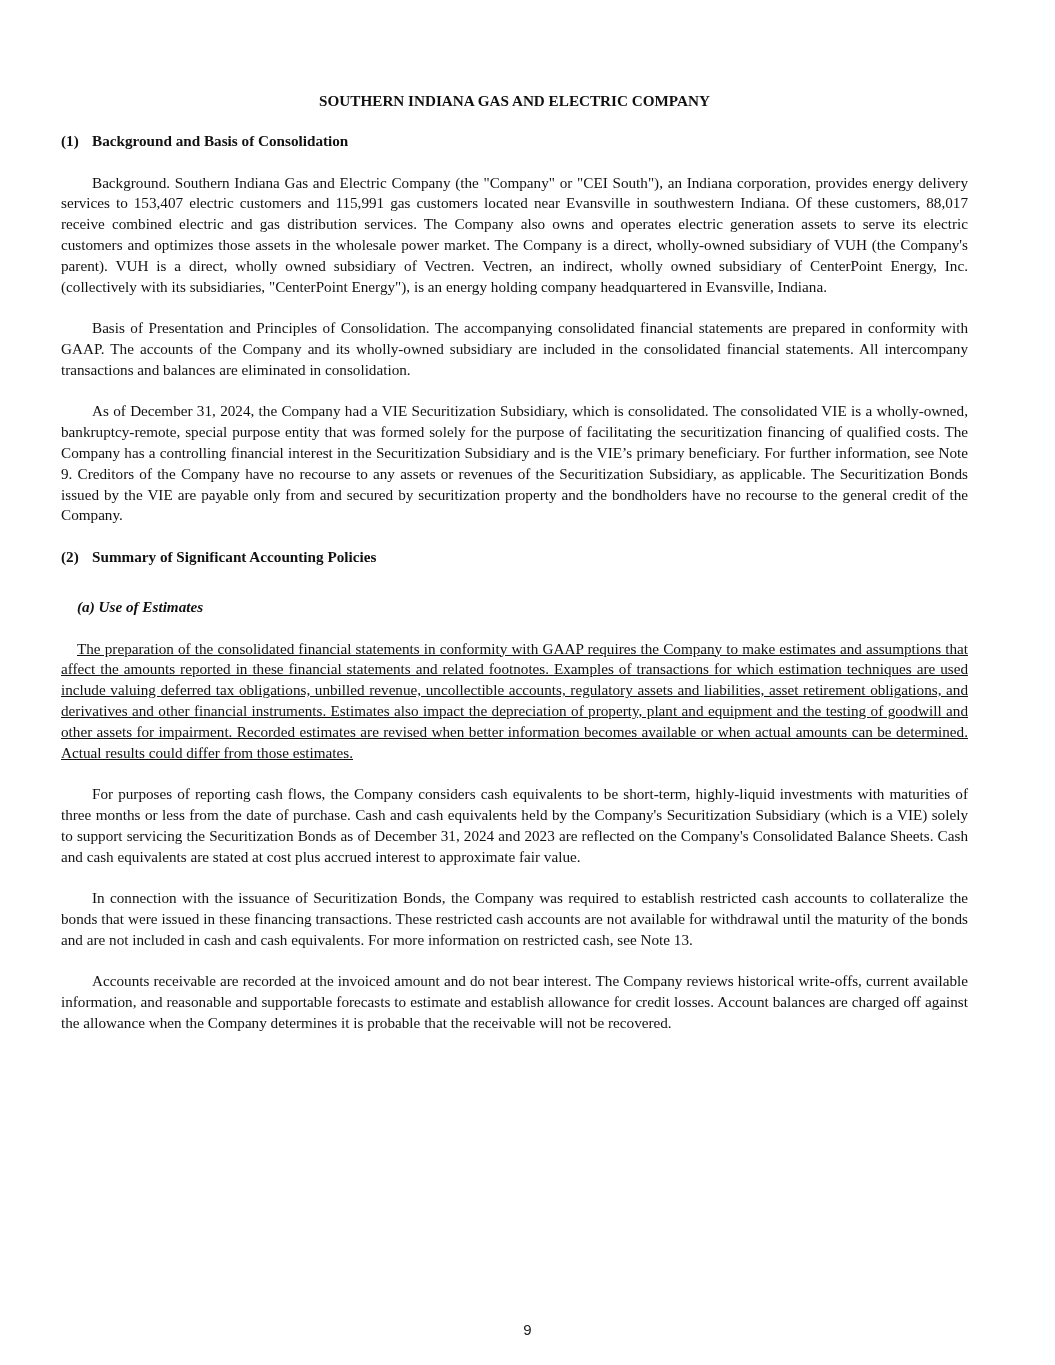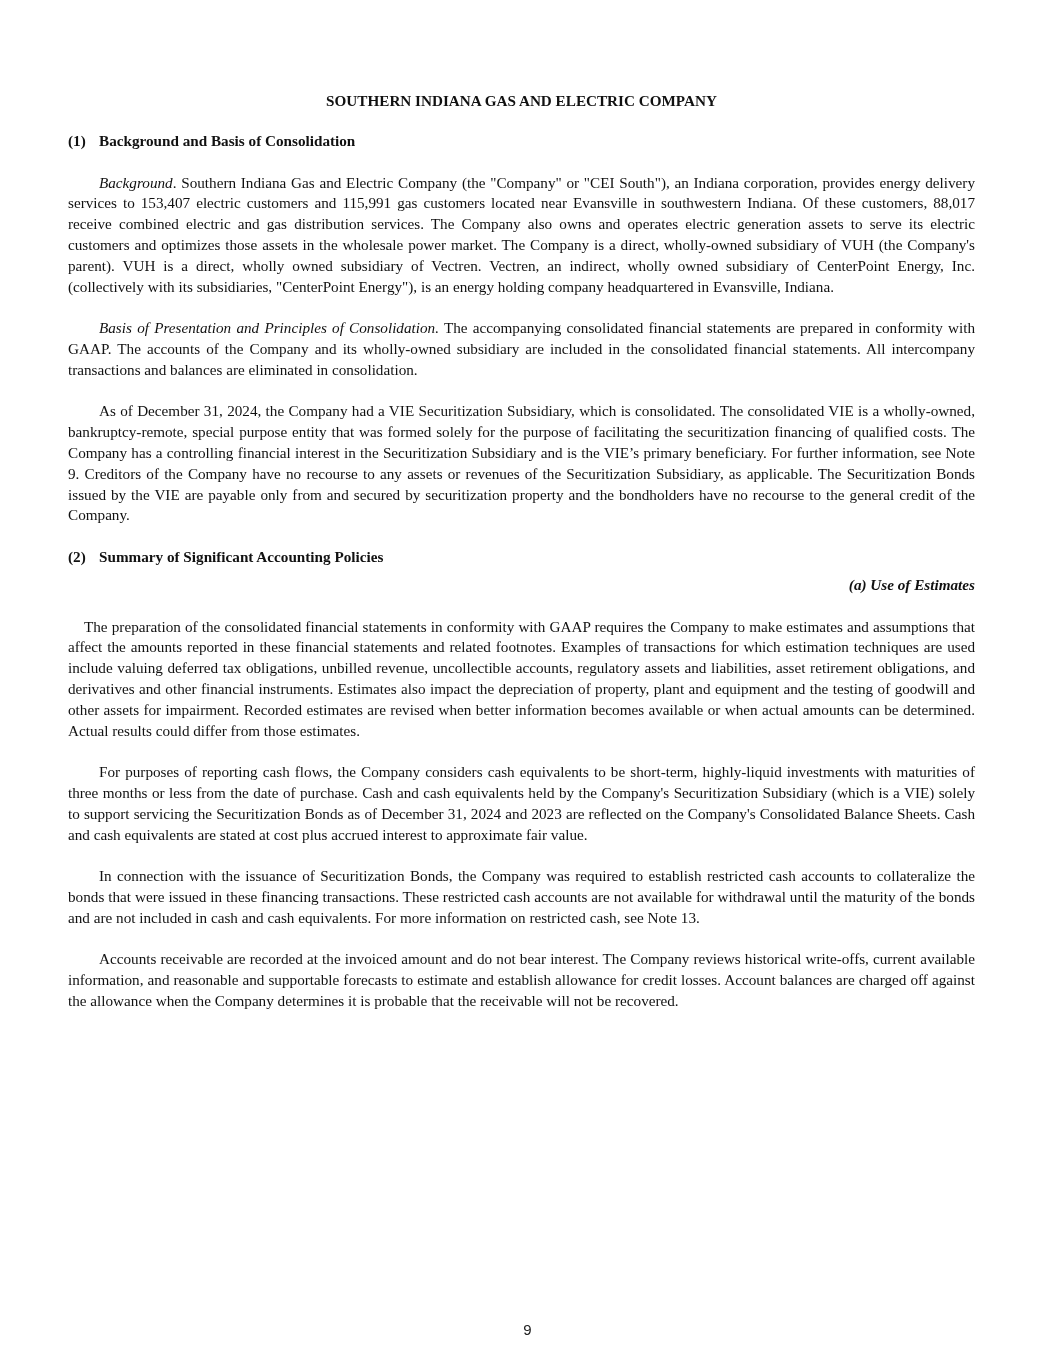--- a/index.html
+++ b/index.html
@@ -10,21 +10,21 @@
     body {
       width: 1055px;
       height: 1365px;
       position: relative;
       overflow: hidden;
       font-family: "Liberation Serif", "DejaVu Serif", serif;
       color: #111111;
     }
     .page {
       position: absolute;
-      left: 68px;
+      left: 61px;
       top: 90px;
       width: 907px;
       font-size: 15.2px;
       line-height: 20.8px;
     }
     .title {
       text-align: center;
       font-weight: bold;
       font-size: 15.2px;
       line-height: 21px;
@@ -39,29 +39,28 @@
       display: inline-block;
       width: 31px;
     }
     .para {
       text-align: justify;
       text-indent: 31px;
       margin: 20.8px 0 0 0;
     }
     .para.small-indent {
       text-indent: 16px;
+      text-decoration: underline;
     }
     .sub-heading {
       font-weight: bold;
       font-style: italic;
-      margin: 7px 0 0 16px;
-      text-align: right;
+      margin: 29px 0 0 16px;
     }
     .lead {
-      font-style: italic;
     }
     .page-number {
       position: absolute;
       left: 0;
       width: 1055px;
       top: 1321px;
       text-align: center;
       font-family: "Liberation Sans", "DejaVu Sans", sans-serif;
       font-size: 15px;
       color: #222222;

